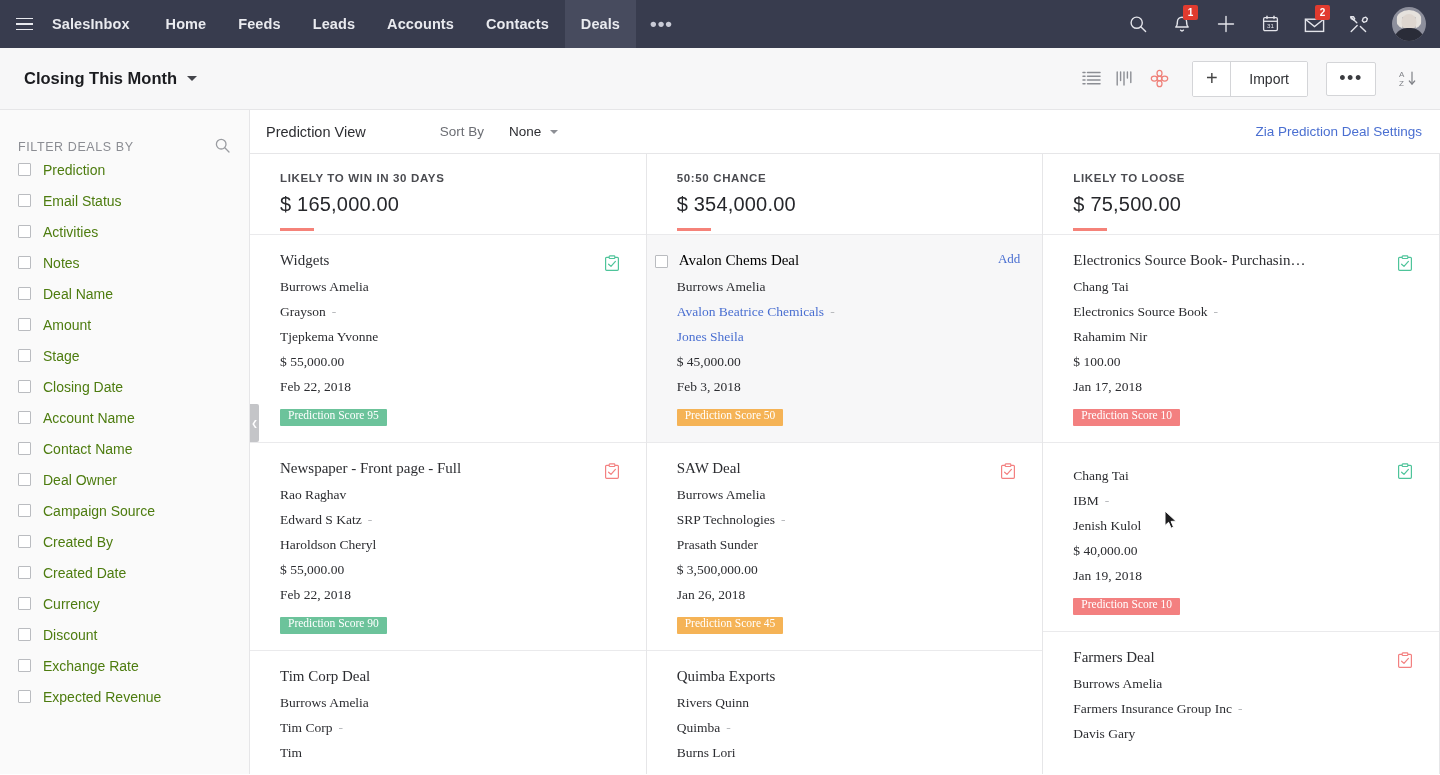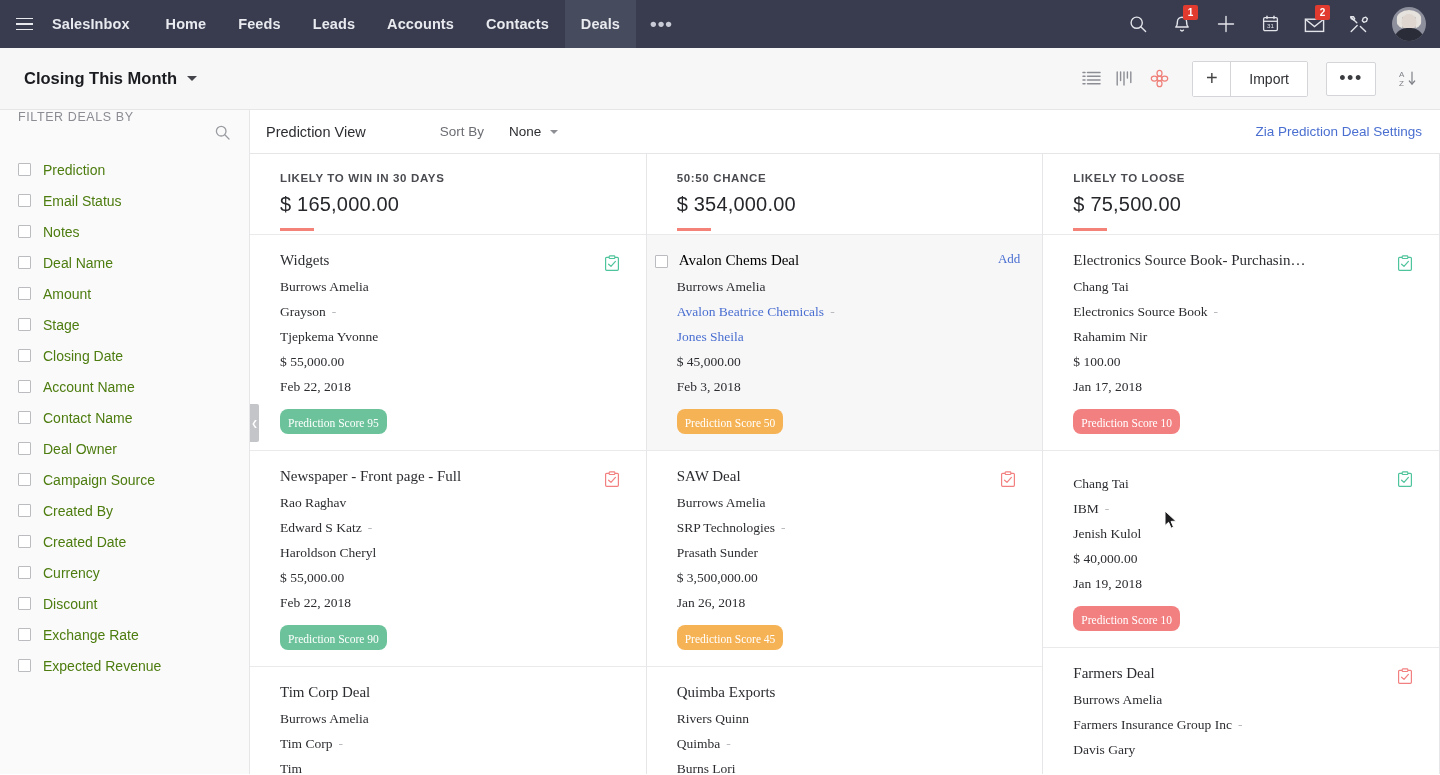--- a/index.html
+++ b/index.html
@@ -112,23 +112,22 @@
 
   
   #body { display: flex; height: calc(775px - 48px - 63px); }
 
   
   #sidebar {
     width: 250px; flex: none; background: #fafafa;
     border-right: 1px solid #e6e6e8; position: relative; overflow: hidden;
   }
   #filter-head {
-    height: 44px; display: flex; align-items: flex-start;
+    height: 44px; display: flex; align-items: flex-end;
     padding: 0 18px 0 18px;
-    flex-direction: column;
   }
   #filter-title {
     font-size: 12.5px; color: #8b8d93; letter-spacing: .6px; font-weight: normal;
   }
   #filter-search { margin-left: auto; cursor: pointer; display: flex; }
   .filter-item {
     height: 31px; display: flex; align-items: center; gap: 12px;
     padding-left: 18px; cursor: pointer;
   }
   .cbox {
@@ -188,21 +187,21 @@
     padding-left: 12px; white-space: nowrap;
   }
   .card-line {
     font-size: 13.5px; color: #2c2d31; margin-top: 9px;
     white-space: nowrap; overflow: hidden; text-overflow: ellipsis;
   }
   .card-line.link { color: #4a6fd1; }
   .dash { color: #b6b8bc; margin-left: 6px; }
   .score {
     display: inline-block; margin-top: 14px;
-    font-size: 11.5px; color: #fff; padding: 8px 8px 4px; border-radius: 8px;
+    font-size: 11.5px; color: #fff; padding: 0 8px 4px; border-radius: 1px;
     line-height: 1.15;
   }
   .score.green  { background: #6cc39b; }
   .score.orange { background: #f5b356; }
   .score.red    { background: #f38080; }
   .task-icon {
     position: absolute; right: 26px; top: 20px;
     width: 16px; height: 17px; cursor: pointer;
   }
 
@@ -372,20 +371,24 @@
         <div class="filter-item">
           <span class="cbox"></span>
           <span class="filter-label">Prediction</span>
         </div>
         <div class="filter-item">
           <span class="cbox"></span>
           <span class="filter-label">Email Status</span>
         </div>
         <div class="filter-item">
           <span class="cbox"></span>
+          <span class="filter-label">Activities</span>
+        </div>
+        <div class="filter-item">
+          <span class="cbox"></span>
           <span class="filter-label">Notes</span>
         </div>
         <div class="filter-item">
           <span class="cbox"></span>
           <span class="filter-label">Deal Name</span>
         </div>
         <div class="filter-item">
           <span class="cbox"></span>
           <span class="filter-label">Amount</span>
         </div>

